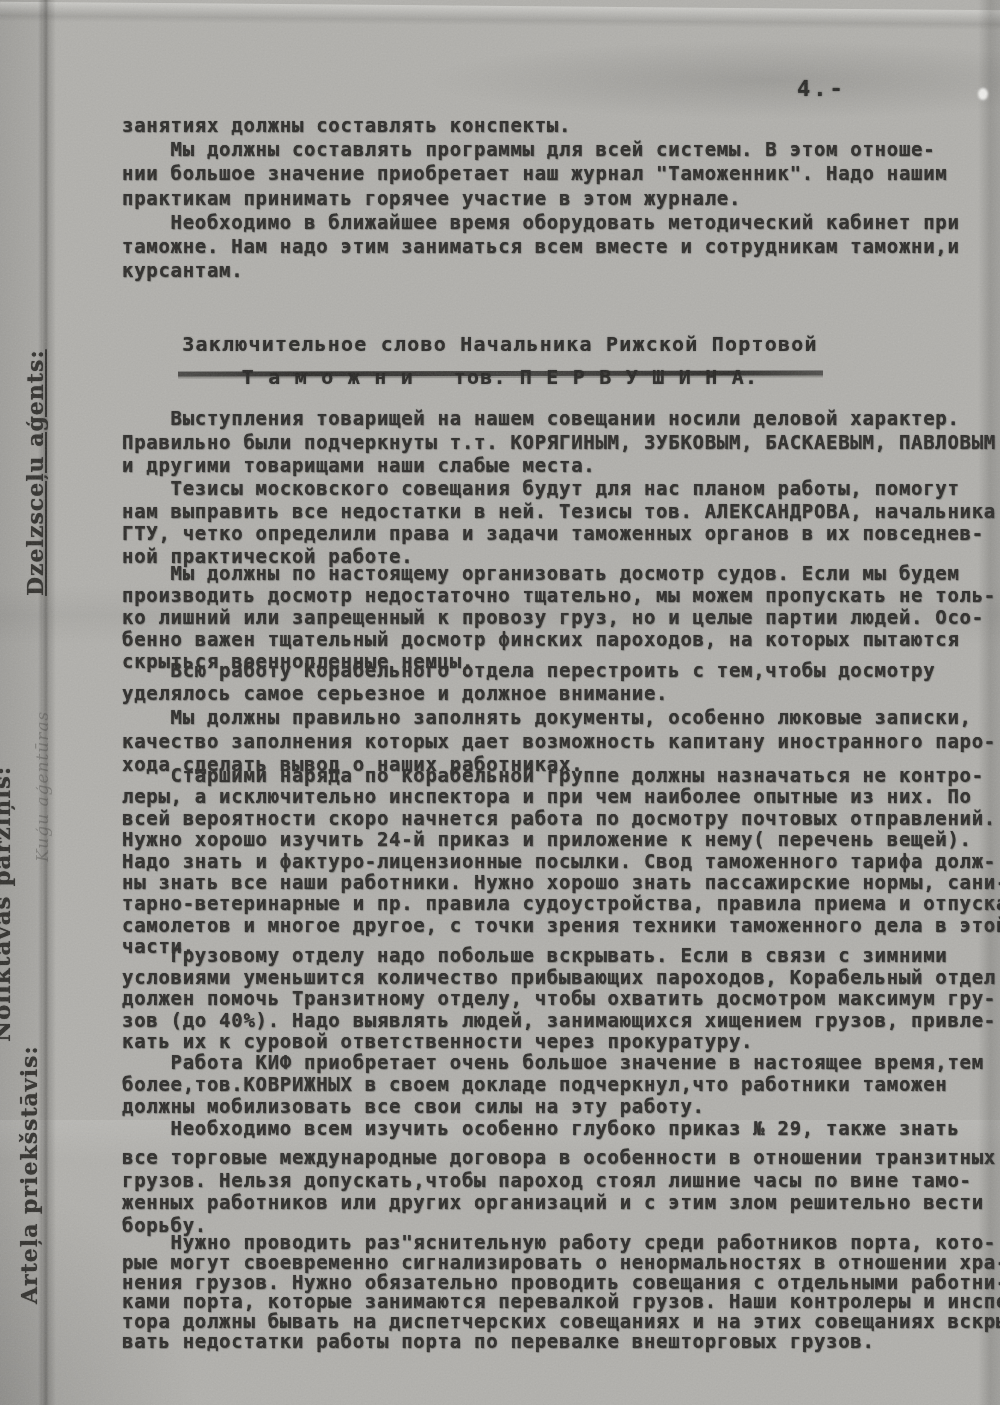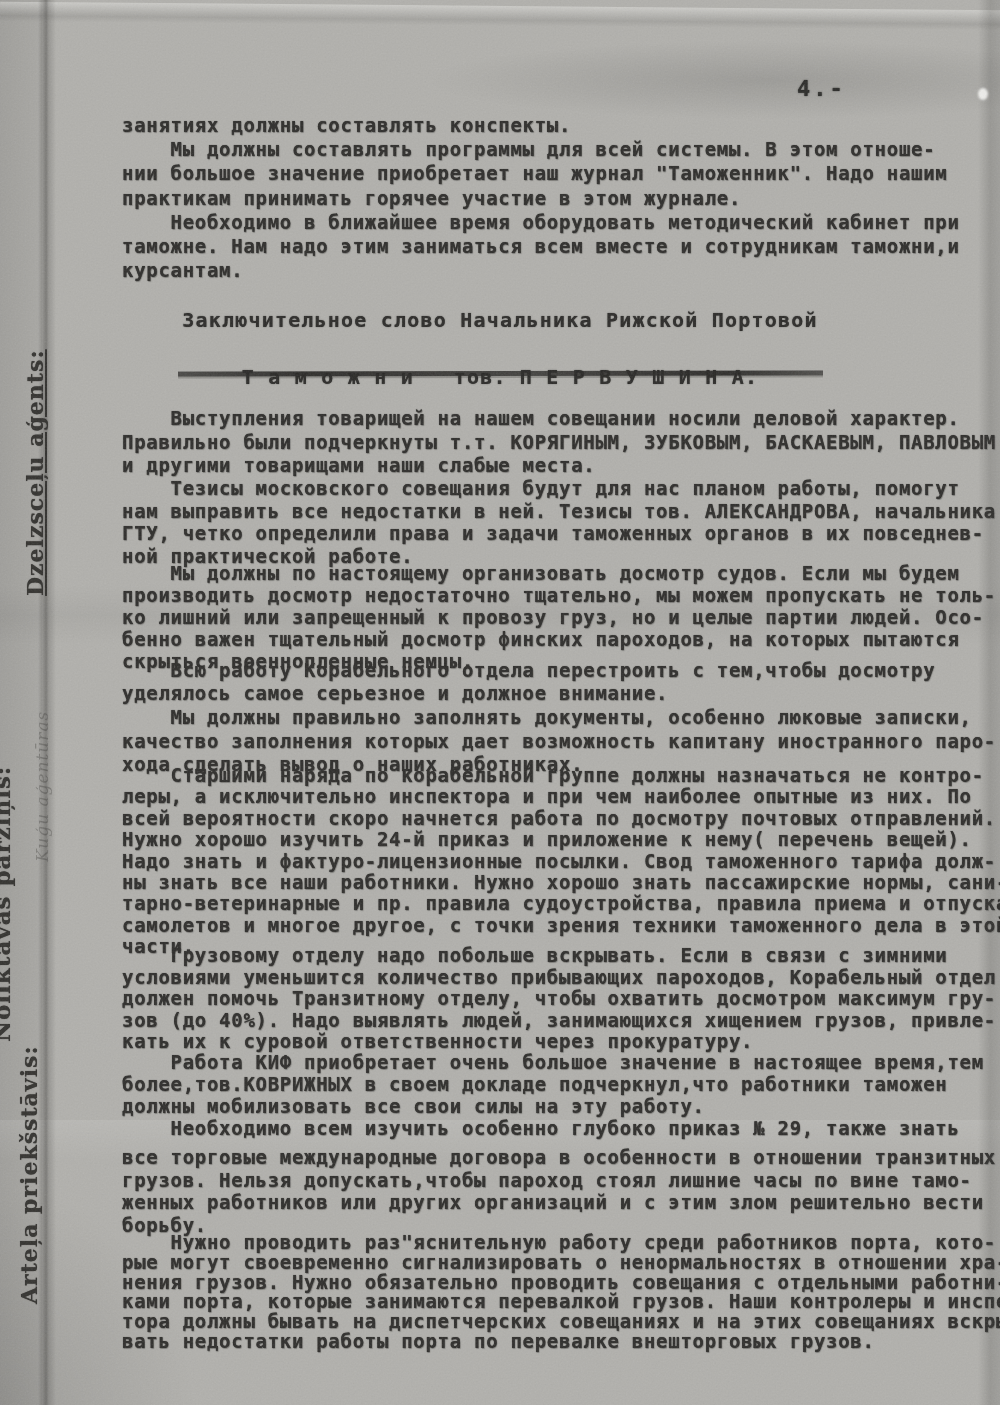--- a/index.html
+++ b/index.html
@@ -90,21 +90,21 @@
   <div class="page-num">4.-</div>
 
   <div class="tw" style="top:113px;line-height:24px;">занятиях должны составлять конспекты.</div>
   <div class="tw" style="top:137px;line-height:24.3px;">    Мы должны составлять программы для всей системы. В этом отноше-
 нии большое значение приобретает наш журнал "Таможенник". Надо нашим
 практикам принимать горячее участие в этом журнале.</div>
   <div class="tw" style="top:210px;line-height:24px;">    Необходимо в ближайшее время оборудовать методический кабинет при
 таможне. Нам надо этим заниматься всем вместе и сотрудникам таможни,и
 курсантам.</div>
 
-  <div class="title-line" style="top:308px;">Заключительное слово Начальника Рижской Портовой</div>
+  <div class="title-line" style="top:332px;">Заключительное слово Начальника Рижской Портовой</div>
   <div class="title-line" style="top:365px;">Т а м о ж н и   тов. П Е Р В У Ш И Н А.</div>
   <div class="title-underline"></div>
 
   <div class="tw" style="top:407px;line-height:23.5px;">    Выступления товарищей на нашем совещании носили деловой характер.
 Правильно были подчеркнуты т.т. КОРЯГИНЫМ, ЗУБКОВЫМ, БАСКАЕВЫМ, ПАВЛОВЫМ
 и другими товарищами наши слабые места.</div>
   <div class="tw" style="top:477px;line-height:22.5px;">    Тезисы московского совещания будут для нас планом работы, помогут
 нам выправить все недостатки в ней. Тезисы тов. АЛЕКСАНДРОВА, начальника
 ГТУ, четко определили права и задачи таможенных органов в их повседнев-
 ной практической работе.</div>

